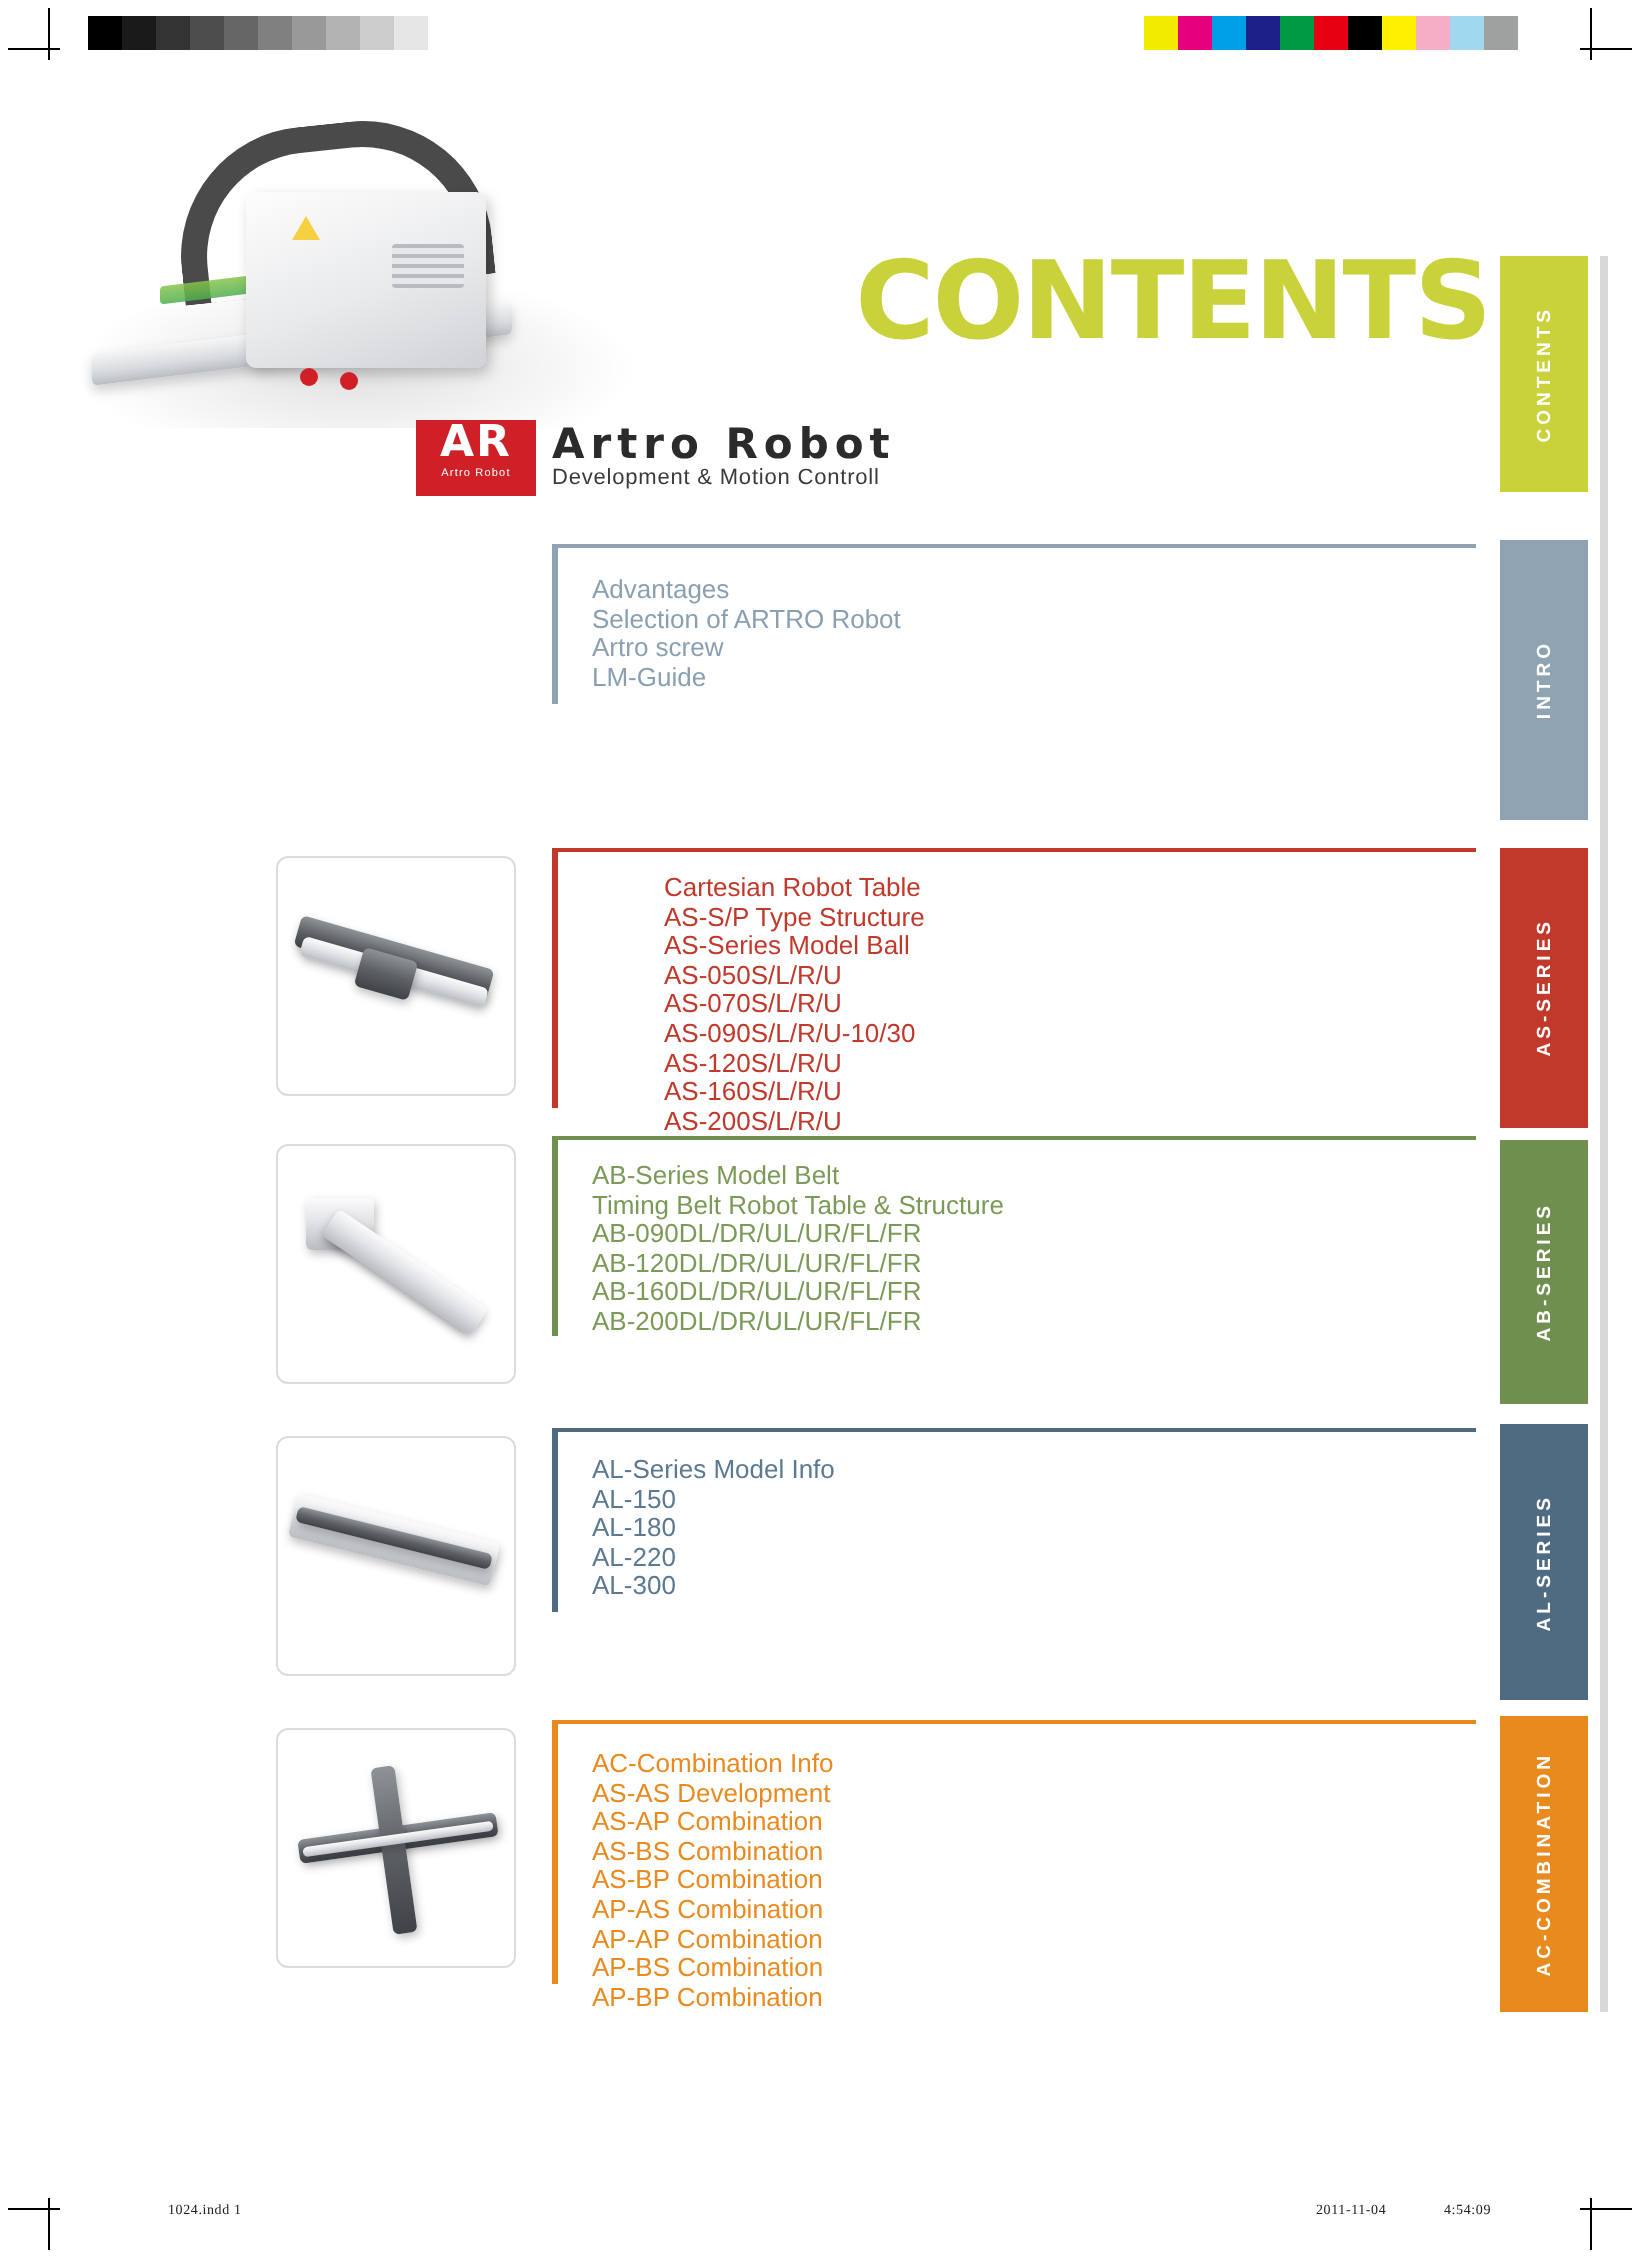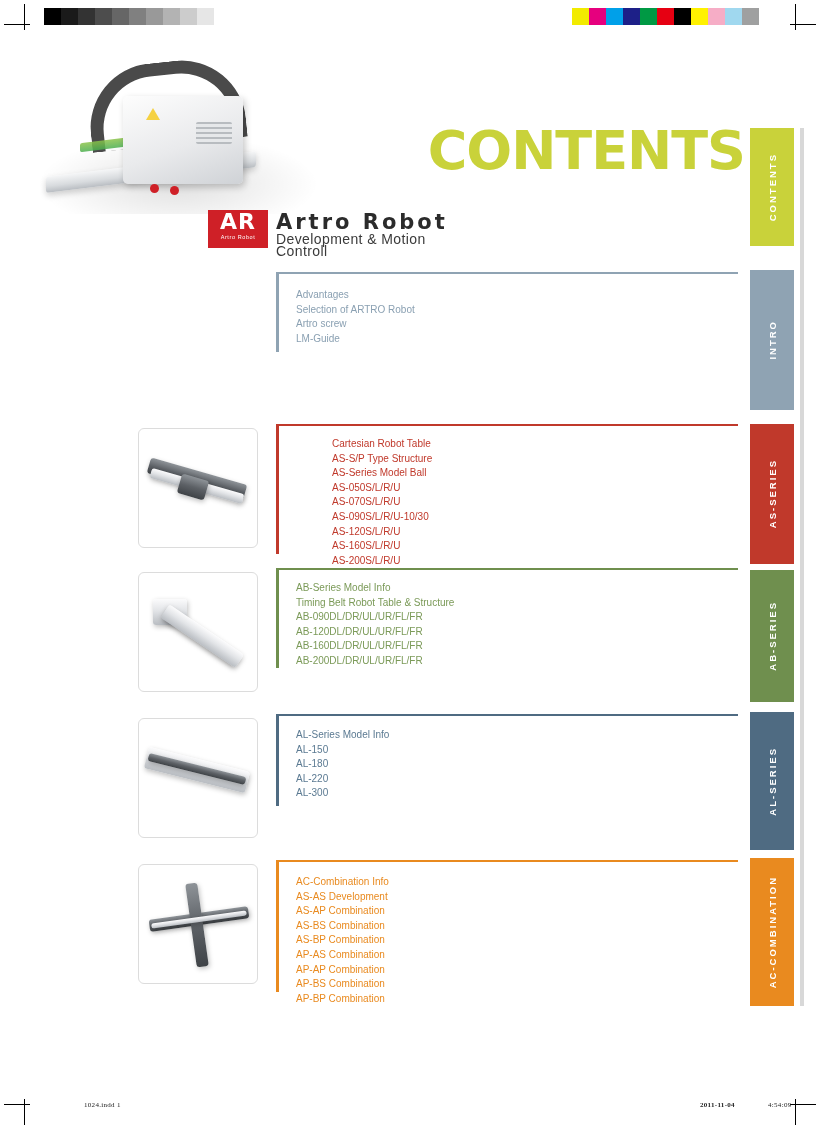--- a/index.html
+++ b/index.html
@@ -56,21 +56,21 @@
 
   .logo{position:absolute;left:180px;top:176px;width:240px;height:40px;}
   .logo-mark{
     position:absolute;left:0;top:0;width:60px;height:38px;background:#cf2027;
     display:flex;flex-direction:column;align-items:center;justify-content:flex-start;
   }
   .logo-mark .ar{color:#fff;font-weight:bold;font-size:22px;line-height:24px;letter-spacing:1px;font-family:"DejaVu Sans",sans-serif;}
   .logo-mark .sub{color:#fff;font-size:5.5px;letter-spacing:.6px;line-height:7px;}
   .logo-txt{position:absolute;left:68px;top:1px;}
   .logo-name{font-size:21px;font-weight:bold;letter-spacing:3px;color:#2b2b2b;line-height:22px;font-family:"DejaVu Sans",sans-serif;}
-  .logo-tag{font-size:14px;letter-spacing:.4px;color:#3a3a3a;line-height:12px;}
+  .logo-tag{font-size:11px;letter-spacing:.4px;color:#3a3a3a;line-height:12px;}
 
   .contents-title{
     position:absolute;right:75px;top:122px;
     font-family:"DejaVu Sans",sans-serif;font-weight:bold;
     font-size:54px;letter-spacing:-1px;color:#c9d23a;line-height:58px;
   }
 
   
   .tab{
     position:absolute;right:26px;width:44px;border-radius:0 0 0 0;
@@ -93,21 +93,21 @@
     position:absolute;border-radius:3px;
     background:linear-gradient(180deg,#fbfbfc 0%,#e2e4e7 45%,#b9bdc2 100%);
     box-shadow:1px 2px 5px rgba(0,0,0,.25);
   }
   .actuator.dark{background:linear-gradient(180deg,#8e9398 0%,#5d6166 50%,#3f4347 100%);}
   .actuator.green{background:linear-gradient(180deg,#9ccc65,#5a9e2f);}
 
   .bar{position:absolute;height:2px;}
   .vline{position:absolute;width:3px;}
 
-  .items{position:absolute;font-size:10px;line-height:14.6px;}
+  .items{position:absolute;font-size:13px;line-height:14.6px;}
   .items div{white-space:nowrap;}
 
   
   .footer{position:absolute;left:0;bottom:0;width:820px;height:40px;}
   .footer .ft{position:absolute;font-size:7px;color:#222;font-family:"Liberation Serif",serif;letter-spacing:.3px;}
 </style>
 </head>
 <body>
 
 <div class="page">
@@ -235,21 +235,21 @@
     <div class="thumb" style="left:138px;top:572px;">
       <div class="thumb-inner">
         <div class="actuator" style="left:14px;top:26px;width:34px;height:26px;"></div>
         <div class="actuator green" style="left:28px;top:36px;width:84px;height:10px;transform:rotate(34deg);transform-origin:left center;"></div>
         <div class="actuator" style="left:26px;top:30px;width:90px;height:16px;transform:rotate(34deg);transform-origin:left center;"></div>
       </div>
     </div>
     <div class="bar" style="left:276px;top:568px;width:462px;background:#6f8f4e;"></div>
     <div class="vline" style="left:276px;top:568px;height:100px;background:#6f8f4e;"></div>
     <div class="items" id="items-ab-series" style="left:296px;top:581px;color:#7b9a58;">
-        <div>AB-Series Model Info</div>
+        <div>AB-Series Model Belt</div>
         <div>Timing Belt Robot Table &amp; Structure</div>
         <div>AB-090DL/DR/UL/UR/FL/FR</div>
         <div>AB-120DL/DR/UL/UR/FL/FR</div>
         <div>AB-160DL/DR/UL/UR/FL/FR</div>
         <div>AB-200DL/DR/UL/UR/FL/FR</div>
       </div>
 
   </div>
 
   <div class="row">
@@ -290,17 +290,17 @@
         <div>AP-AS Combination</div>
         <div>AP-AP Combination</div>
         <div>AP-BS Combination</div>
         <div>AP-BP Combination</div>
       </div>
 
   </div>
 
   <div class="footer">
     <div class="ft" style="left:84px;top:12px;">1024.indd   1</div>
-    <div class="ft" style="left:700px;top:12px;font-weight:bold;">2011-11-04</div>
-    <div class="ft" style="left:768px;top:12px;">4:54:09</div>
+    <div class="ft" style="left:658px;top:12px;">2011-11-04</div>
+    <div class="ft" style="left:722px;top:12px;">4:54:09</div>
   </div>
 
 </div>
 
 </body></html>

